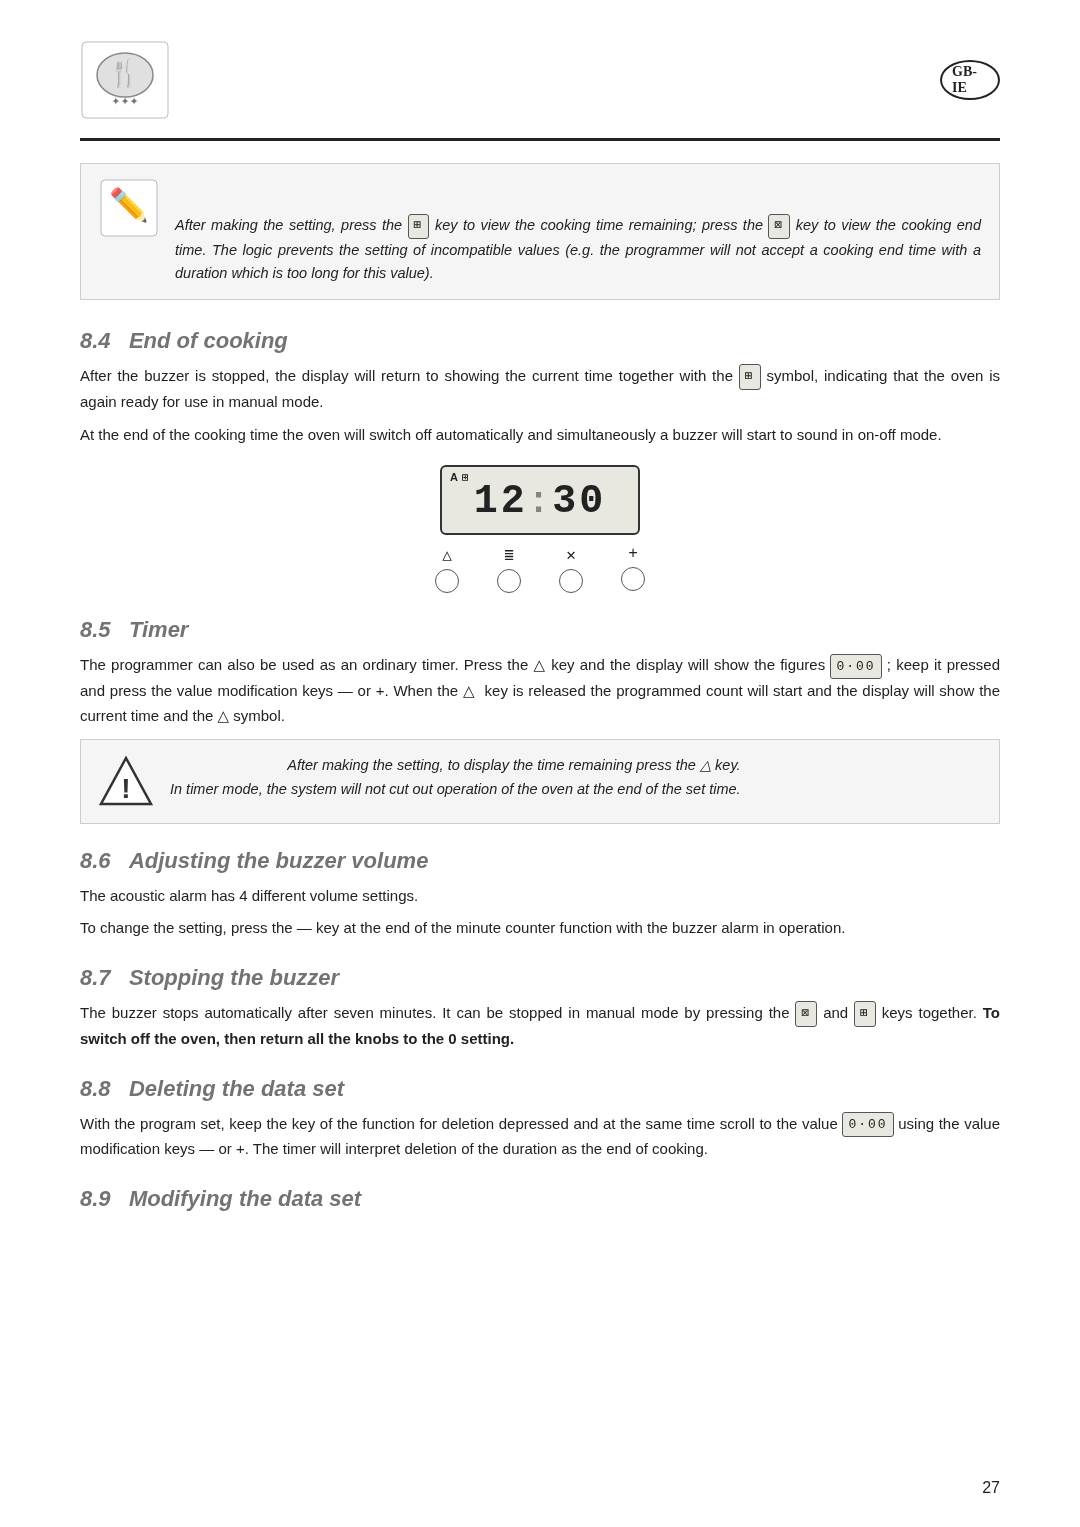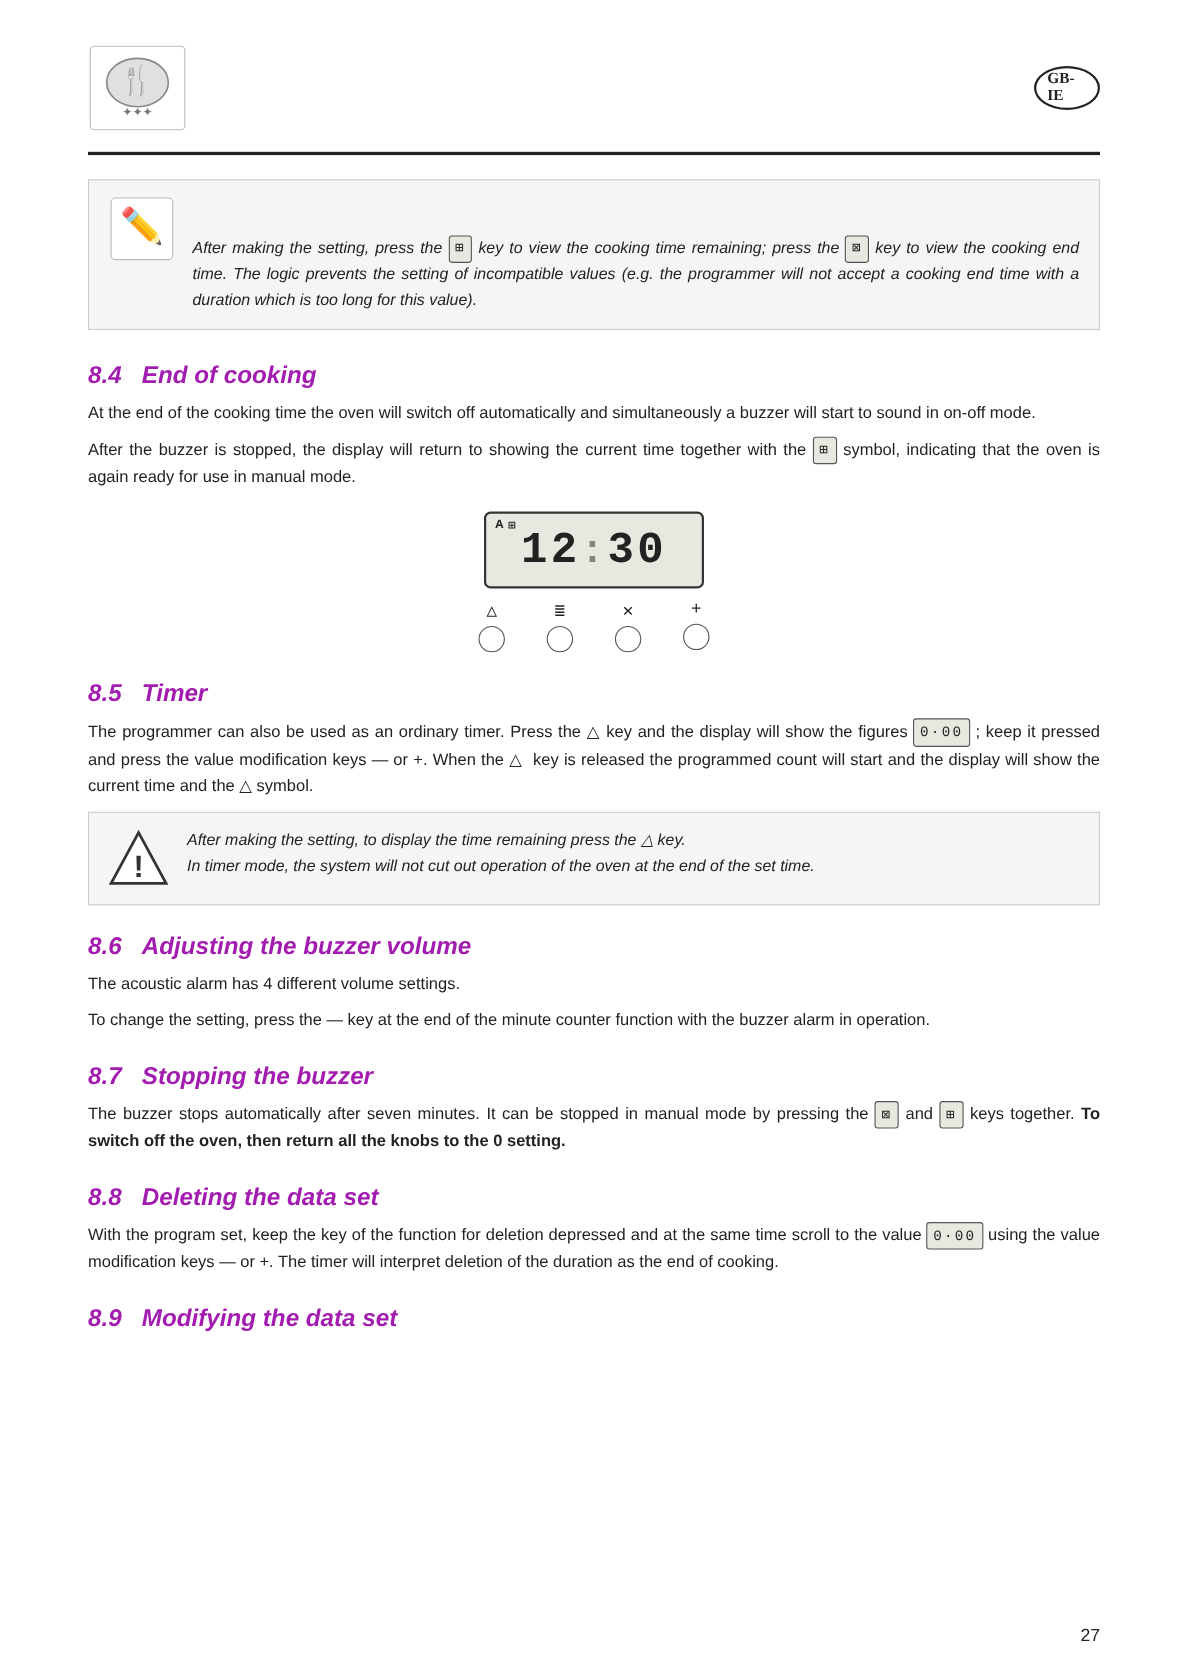--- a/index.html
+++ b/index.html
@@ -89,21 +89,21 @@
     
     .section {
       margin-bottom: 24px;
     }
 
     .section-title {
       font-style: italic;
       font-size: 22px;
       font-weight: bold;
       margin-bottom: 10px;
-      color: #a21caf;
+      color: #737373;
     }
 
     .section-text {
       font-size: 15px;
       line-height: 1.65;
       text-align: justify;
       margin-bottom: 8px;
     }
 
     
@@ -168,20 +168,21 @@
     .warning-icon {
       width: 55px;
       height: 55px;
       flex-shrink: 0;
     }
 
     .warning-text {
       font-style: italic;
       font-size: 14.5px;
       line-height: 1.65;
+      text-align: right;
     }
 
     
     .inline-display {
       display: inline-block;
       border: 1.5px solid #555;
       border-radius: 3px;
       background: #e8e8e0;
       font-family: 'Courier New', monospace;
       font-size: 13px;
@@ -231,25 +232,25 @@
     <div class="info-box-text">
       After making the setting, press the <span class="inline-display">⊞</span> key to view the cooking time remaining; press the <span class="inline-display">⊠</span> key to
       view the cooking end time. The logic prevents the setting of incompatible values (e.g. the
       programmer will not accept a cooking end time with a duration which is too long for this value).
     </div>
   </div>
 
   <div class="section">
     <div class="section-title">8.4&nbsp;&nbsp;&nbsp;End of cooking</div>
     <div class="section-text">
-      At the end of the cooking time the oven will switch off automatically and simultaneously a buzzer will start to sound in on-off mode.
-    </div>
-    <div class="section-text">
       After the buzzer is stopped, the display will return to showing the current time together with the <span class="inline-display">⊞</span>
       symbol, indicating that the oven is again ready for use in manual mode.
+    </div>
+    <div class="section-text">
+      At the end of the cooking time the oven will switch off automatically and simultaneously a buzzer will start to sound in on-off mode.
     </div>
 
     <div class="display-area">
       <div style="display:inline-block; position:relative;">
         <div class="display-screen">
           <span style="position:absolute;top:4px;left:8px;font-size:11px;font-family:Arial;">A</span>
           <span style="position:absolute;top:4px;left:20px;font-size:11px;">⊞</span>
           <span style="letter-spacing:3px;font-size:40px;font-weight:bold;font-family:'Courier New',monospace;">12<span style="opacity:0.5;font-size:36px;">:</span>30</span>
         </div>
       </div>

